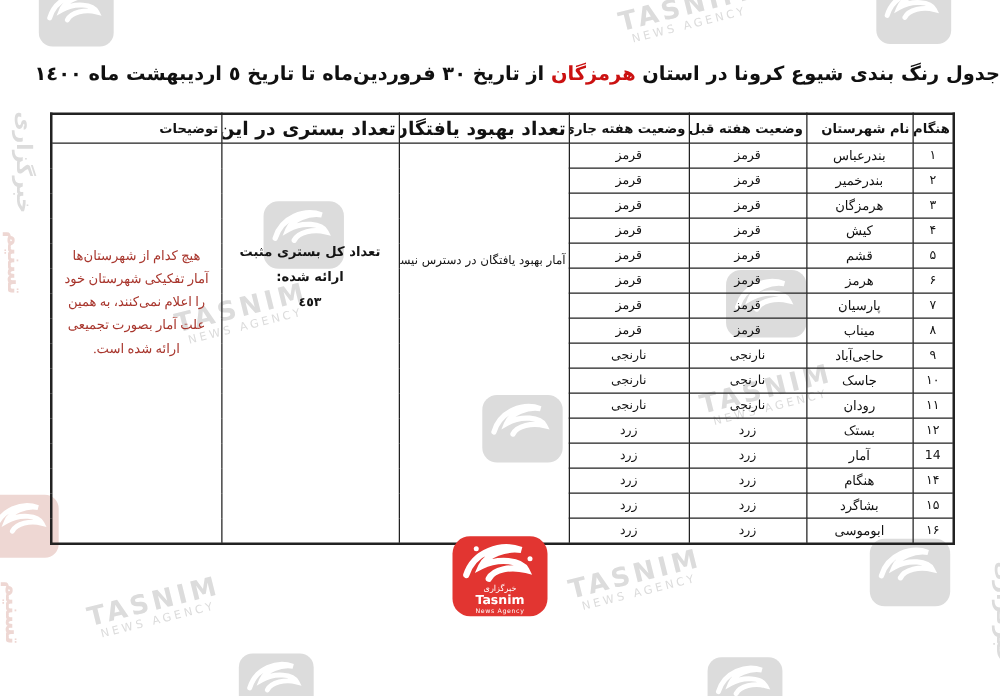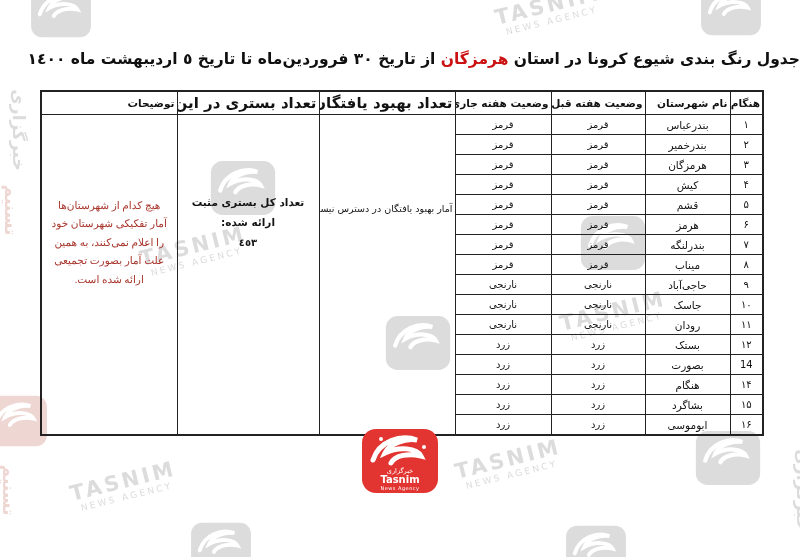--- a/index.html
+++ b/index.html
@@ -208,21 +208,21 @@
       <td class="c-status">قرمز</td>
     </tr>
           <tr>
       <td class="c-no">۶</td>
       <td class="c-county">هرمز</td>
       <td class="c-status">قرمز</td>
       <td class="c-status">قرمز</td>
     </tr>
           <tr>
       <td class="c-no">۷</td>
-      <td class="c-county">بندرلنگه</td>
+      <td class="c-county">پارسیان</td>
       <td class="c-status">قرمز</td>
       <td class="c-status">قرمز</td>
     </tr>
           <tr>
       <td class="c-no">۸</td>
       <td class="c-county">میناب</td>
       <td class="c-status">قرمز</td>
       <td class="c-status">قرمز</td>
     </tr>
           <tr>
@@ -244,21 +244,21 @@
       <td class="c-status">نارنجی</td>
     </tr>
           <tr>
       <td class="c-no">۱۲</td>
       <td class="c-county">بستک</td>
       <td class="c-status">زرد</td>
       <td class="c-status">زرد</td>
     </tr>
           <tr>
       <td class="c-no">14</td>
-      <td class="c-county">بصورت</td>
+      <td class="c-county">آمار</td>
       <td class="c-status">زرد</td>
       <td class="c-status">زرد</td>
     </tr>
           <tr>
       <td class="c-no">۱۴</td>
       <td class="c-county">هنگام</td>
       <td class="c-status">زرد</td>
       <td class="c-status">زرد</td>
     </tr>
           <tr>

